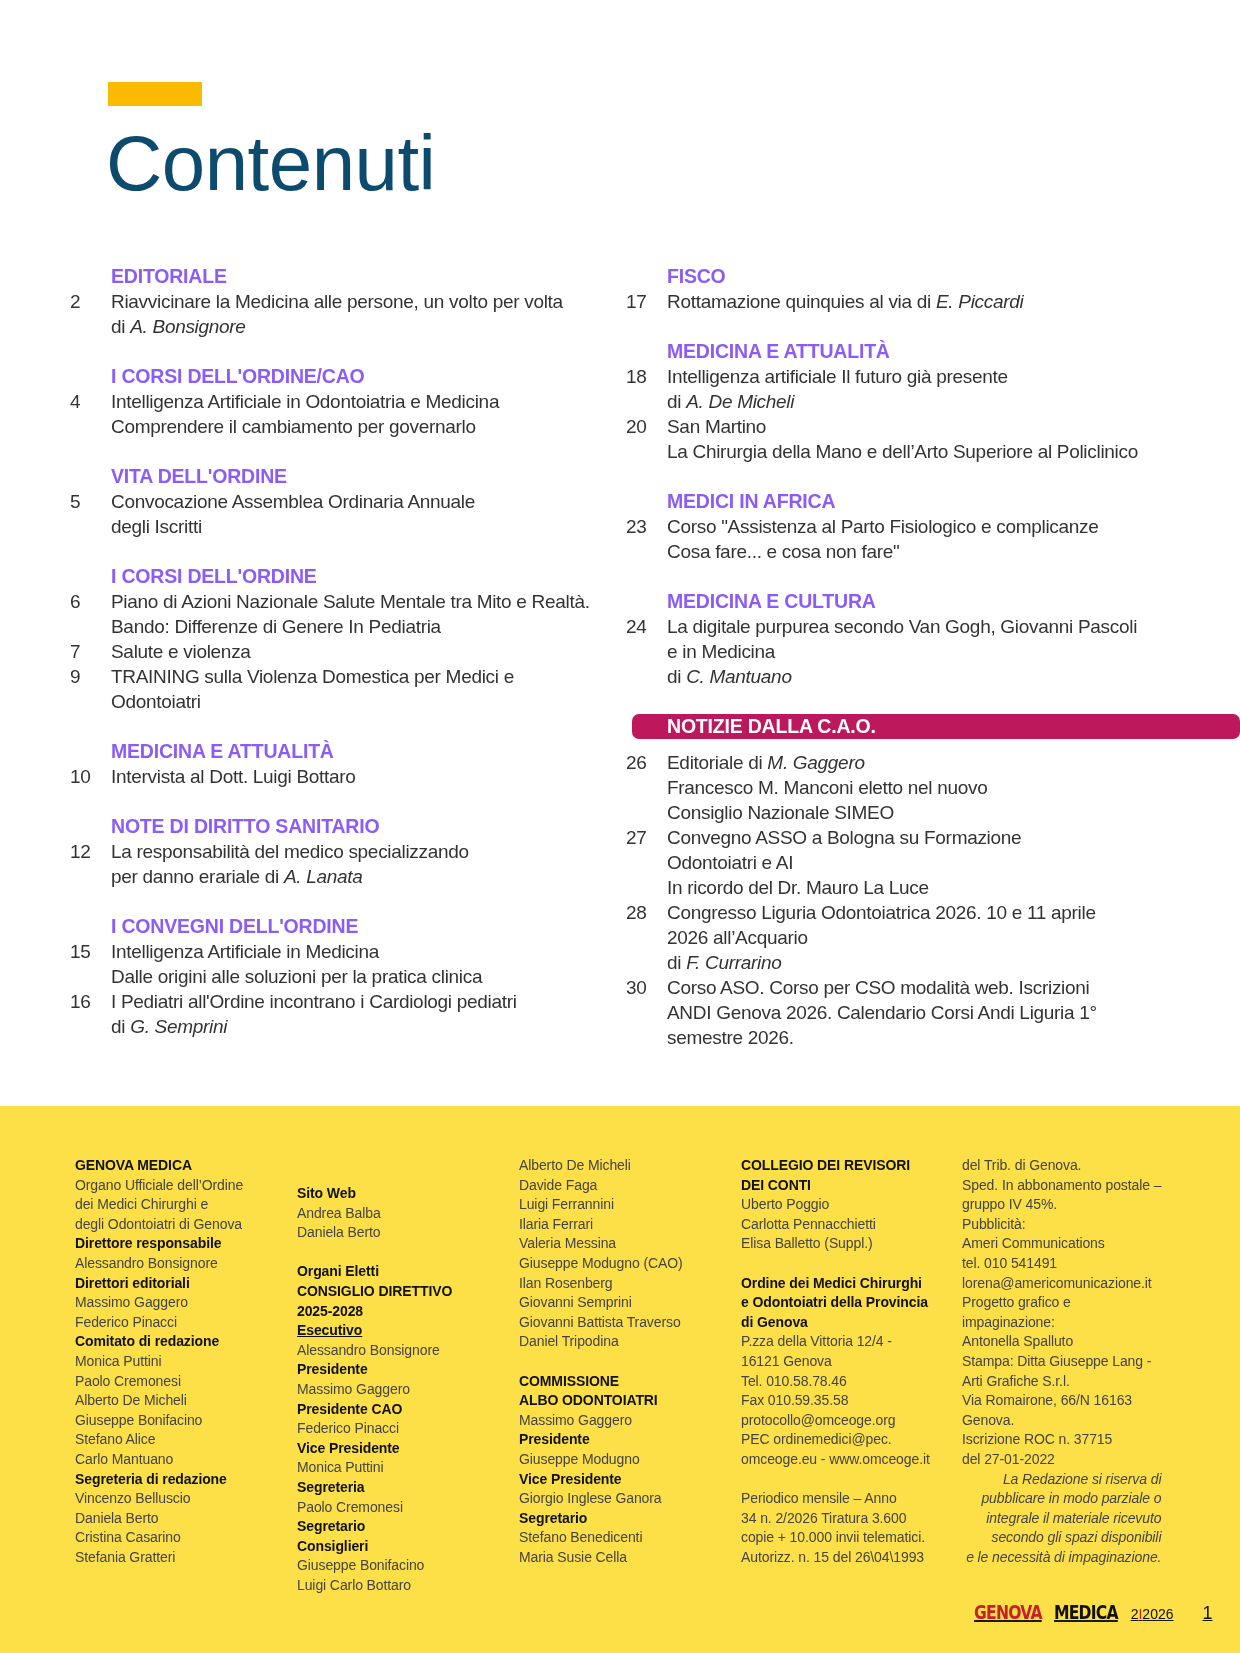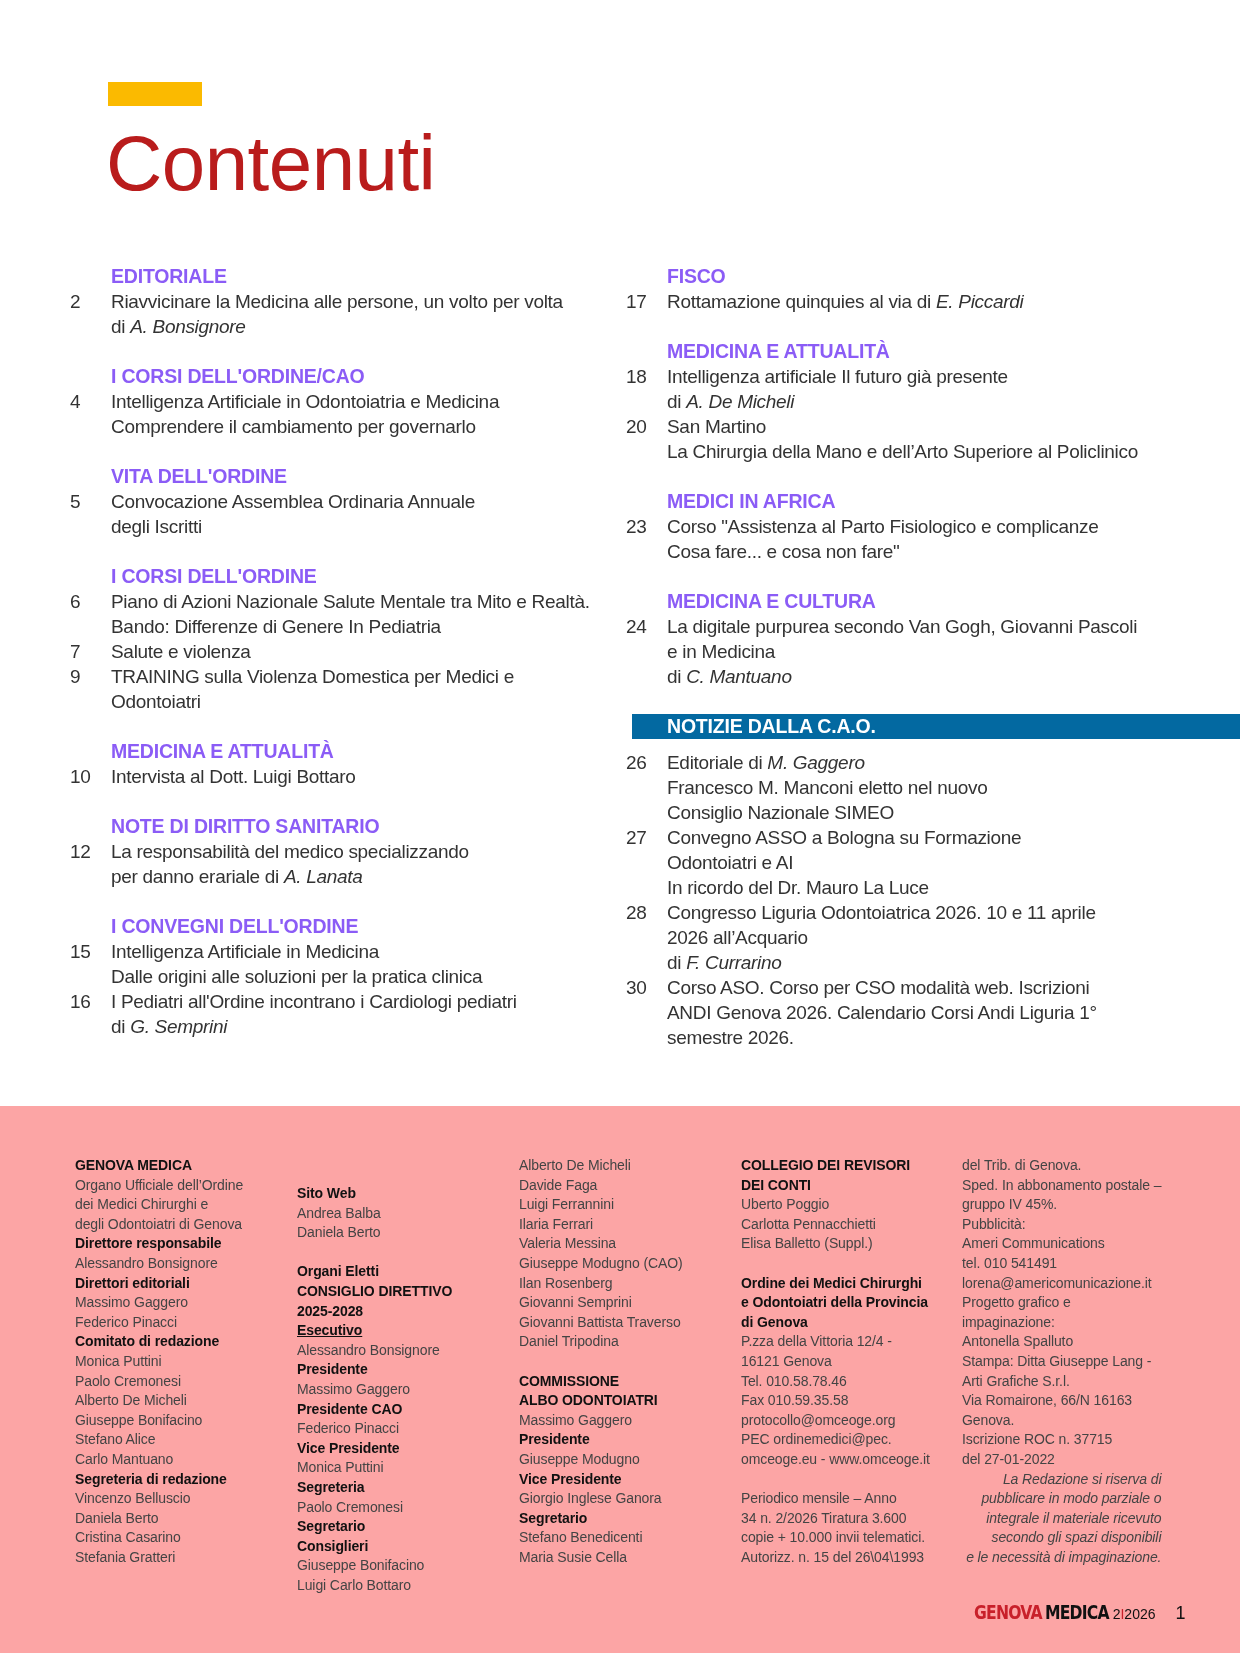--- a/index.html
+++ b/index.html
@@ -1,46 +1,46 @@
 <!DOCTYPE html>
 <html><head>
 <meta charset="utf-8">
 <style>
   * { margin: 0; padding: 0; box-sizing: border-box; }
   html, body { width: 1240px; height: 1653px; background: #ffffff; overflow: hidden; }
   body { position: relative; font-family: "Liberation Sans", "DejaVu Sans", sans-serif; color: #1a1a1a; }
 
   .accent-bar { position: absolute; left: 108px; top: 82px; width: 94px; height: 24px; background: #fbba00; }
-  .page-title { position: absolute; left: 106px; top: 124px; font-size: 78px; font-weight: 400; color: #b91c1c; letter-spacing: -0.5px; line-height: 1; font-family: "Liberation Sans", sans-serif; }
+  .page-title { position: absolute; left: 106px; top: 124px; font-size: 78px; font-weight: 400; color: #0c4a6e; letter-spacing: -0.5px; line-height: 1; font-family: "Liberation Sans", sans-serif; }
 
   .toc-col { position: absolute; top: 264px; }
   .toc-col.left { left: 70px; width: 560px; }
   .toc-col.right { left: 626px; width: 614px; }
 
   .section { margin-bottom: 25px; }
   .section-heading { padding-left: 41px; font-size: 19.5px; font-weight: 700; color: #8b5cf6; line-height: 25px; letter-spacing: -0.2px; font-family: "Liberation Sans", sans-serif; }
   .entry { display: flex; font-size: 19px; line-height: 25px; color: #333; font-weight: 400; letter-spacing: -0.3px; }
   .entry .page { width: 41px; flex: none; color: #333; }
   .entry .lines { flex: 1; }
   .entry .line { display: block; white-space: nowrap; }
   .entry .author { font-style: italic; text-align: right; }
 
   .band { position: relative; margin-left: 6px; margin-right: 0; height: 25px; background: #3a4853; margin-bottom: 11px; }
   .band .section-heading { color: #ffffff; padding-left: 35px; line-height: 25px; }
 
-  .footer { position: absolute; left: 0; top: 1106px; width: 1240px; height: 547px; background: #fca5a5; }
+  .footer { position: absolute; left: 0; top: 1106px; width: 1240px; height: 547px; background: #fde047; }
   .fcol { position: absolute; top: 50px; font-size: 14px; line-height: 19.6px; color: #444; letter-spacing: -0.1px; }
   .fcol .b { font-weight: 700; color: #111; display: block; }
   .fcol .t { display: block; white-space: nowrap; }
   .fcol .u { text-decoration: underline; }
   .fcol .i { font-style: italic; text-align: right; }
   .fcol .gap { display: block; height: 19.6px; }
   .fc1 { left: 75px; } .fc2 { left: 297px; margin-top: 28px; } .fc3 { left: 519px; } .fc4 { left: 741px; } .fc5 { left: 962px; }
 
-  .page-footer { position: absolute; left: 974px; top: 1600px; display: flex; align-items: baseline; gap: 0; }
+  .page-footer { position: absolute; left: 974px; top: 1600px; display: flex; align-items: baseline; gap: 9px; text-decoration: underline; }
   .brand-a { color: #c8202a; font-weight: 700; font-size: 20px; font-family: "DejaVu Sans", sans-serif; letter-spacing: -1px; transform: scaleX(0.78); transform-origin: left; display: inline-block; }
   .brand-b { color: #111; font-weight: 700; font-size: 20px; font-family: "DejaVu Sans", sans-serif; letter-spacing: -1px; transform: scaleX(0.78); transform-origin: left; display: inline-block; margin-left: -16px; }
   .issue { font-size: 14px; color: #111; margin-left: -14px; }
   .issue .sep { color: #c8202a; }
   .pnum { font-size: 18px; color: #111; margin-left: 20px; }
 </style>
 </head>
 <body>
 
 <div class="accent-bar"></div>
@@ -178,21 +178,21 @@
       <div class="section-heading">MEDICINA E CULTURA</div>
       <div class="entry">
         <span class="page">24</span>
         <span class="lines">
           <span class="line"><span>La digitale purpurea secondo Van Gogh, Giovanni Pascoli</span></span>
           <span class="line"><span>e in Medicina</span></span>
           <span class="line"><span>di </span><span class="author">C. Mantuano</span></span>
         </span>
       </div>
     </div>
-    <div class="band" style="background: #0369a1;">
+    <div class="band" style="background: #be185d; border-radius: 7px;">
       <div class="section-heading">NOTIZIE DALLA C.A.O.</div>
     </div>
     <div class="section">
       <div class="entry">
         <span class="page">26</span>
         <span class="lines">
           <span class="line"><span>Editoriale di </span><span class="author">M. Gaggero</span></span>
           <span class="line"><span>Francesco M. Manconi eletto nel nuovo</span></span>
           <span class="line"><span>Consiglio Nazionale SIMEO</span></span>
         </span>

